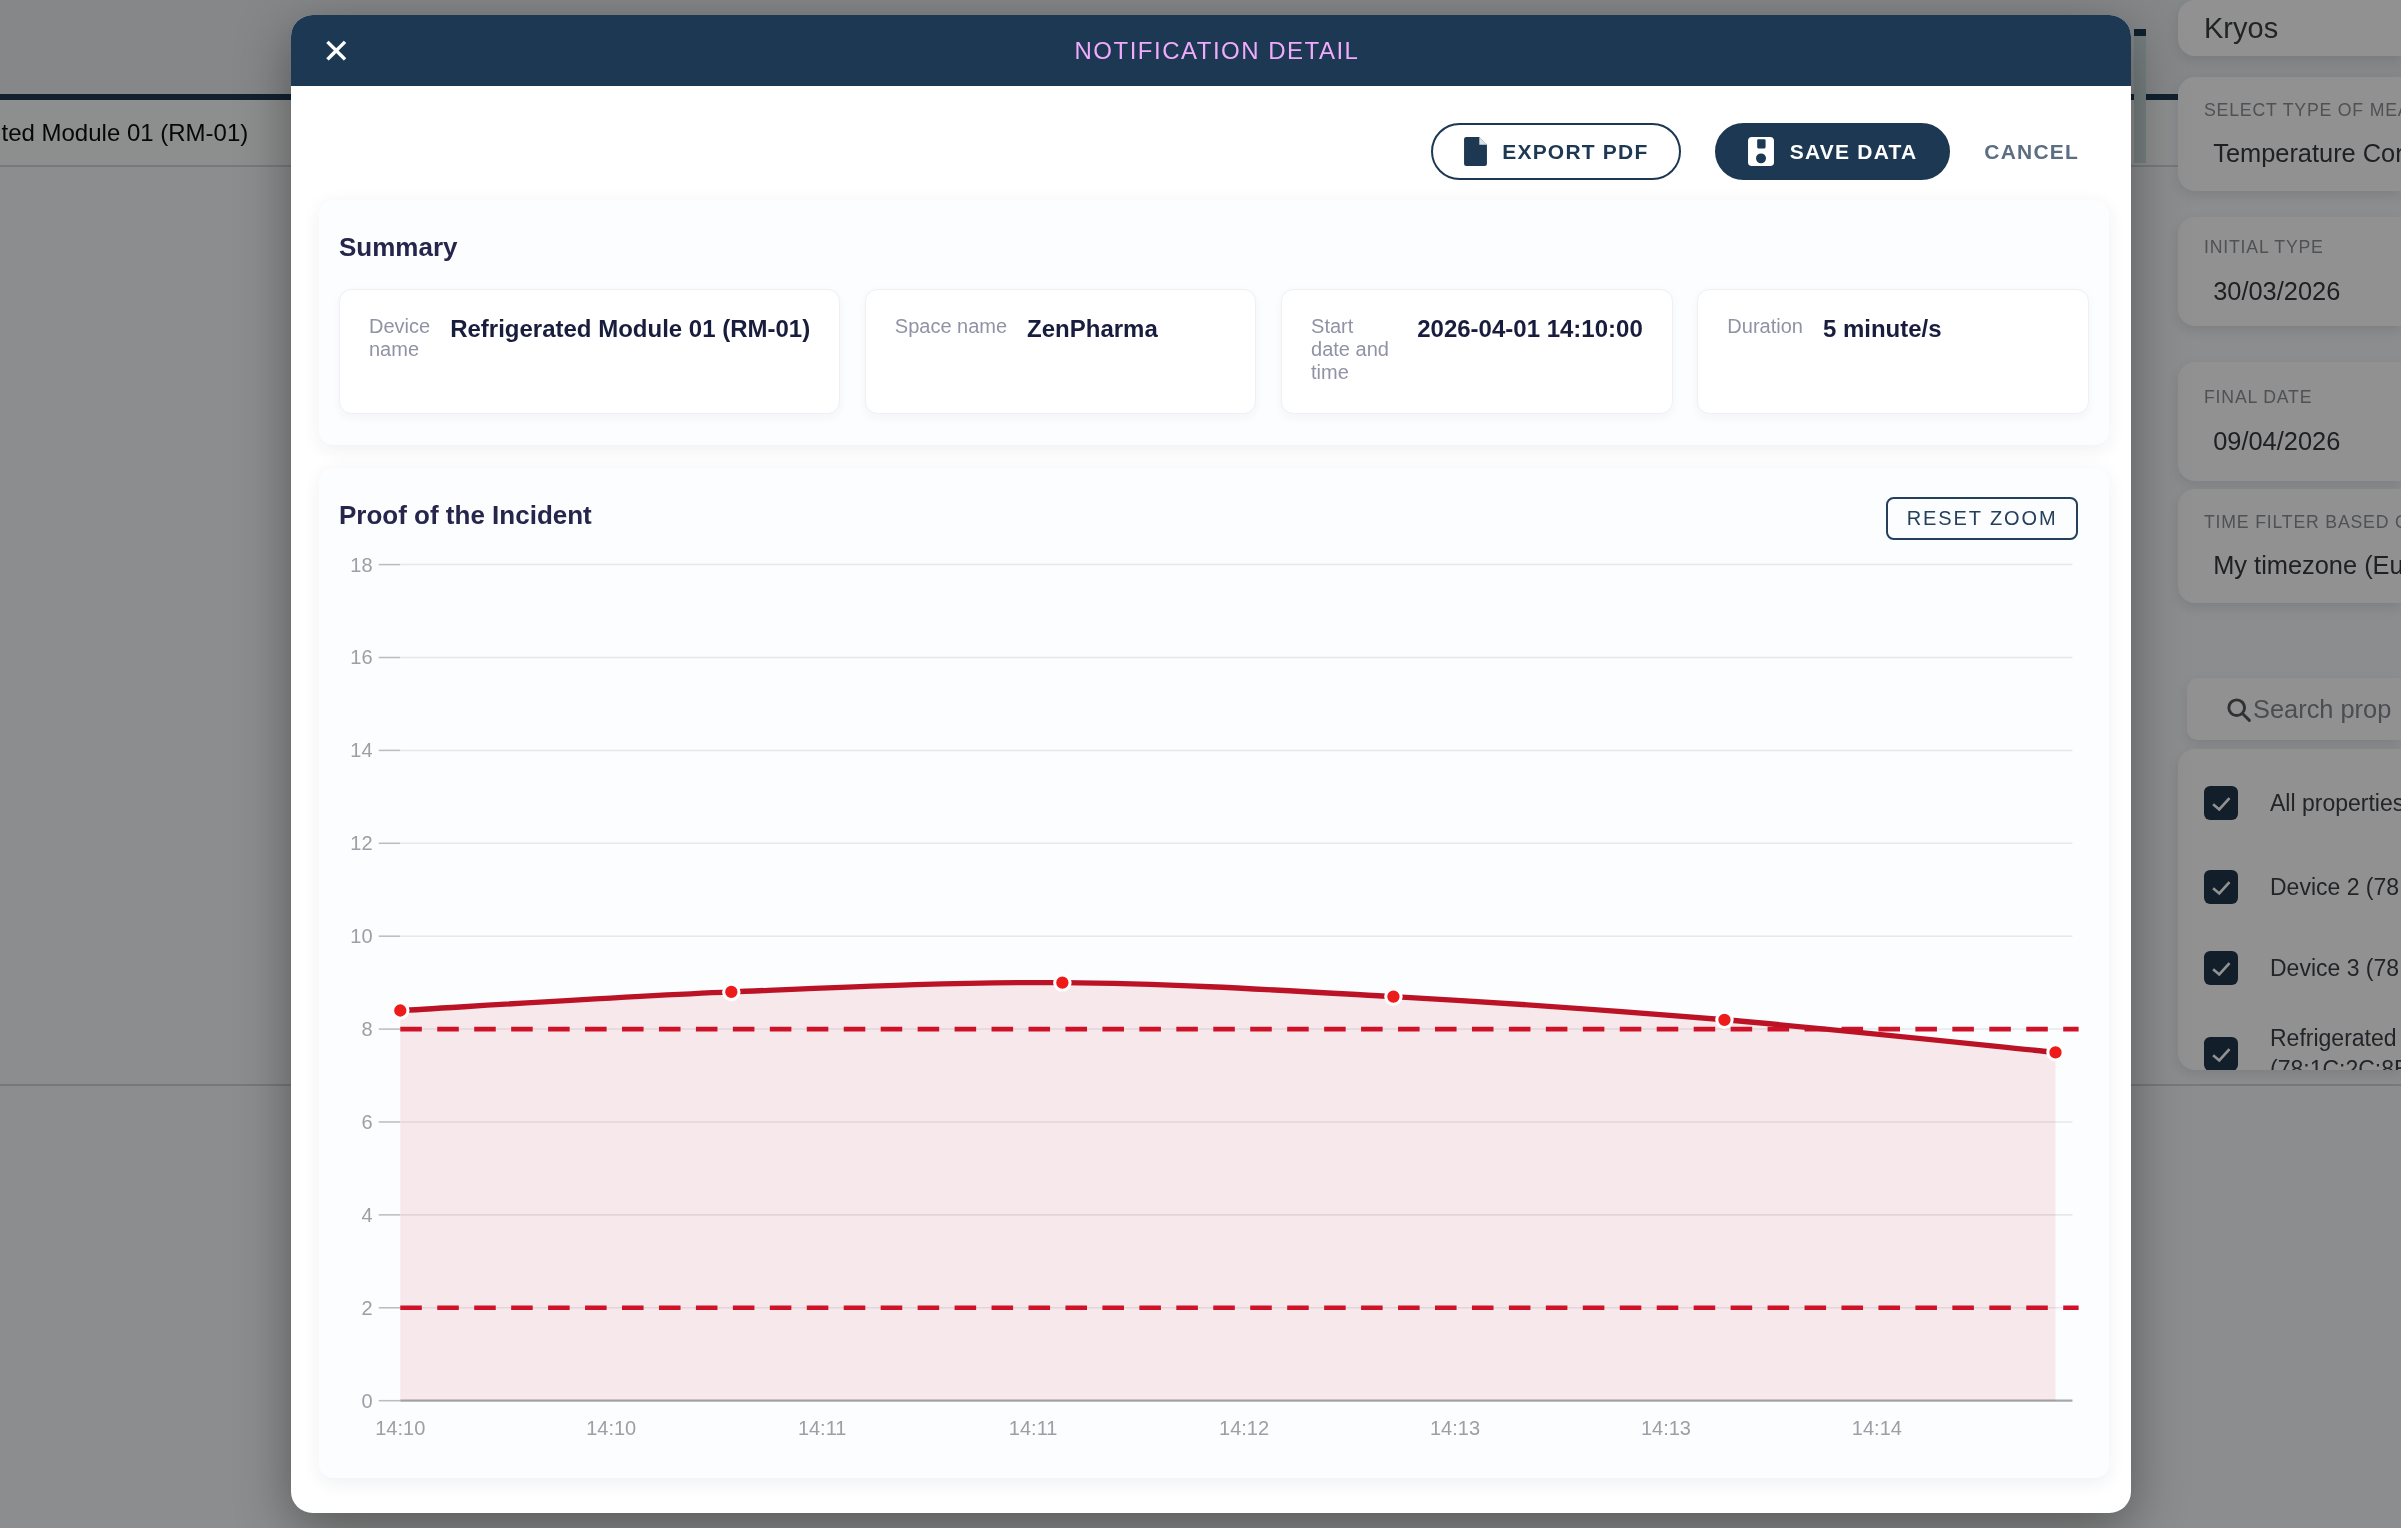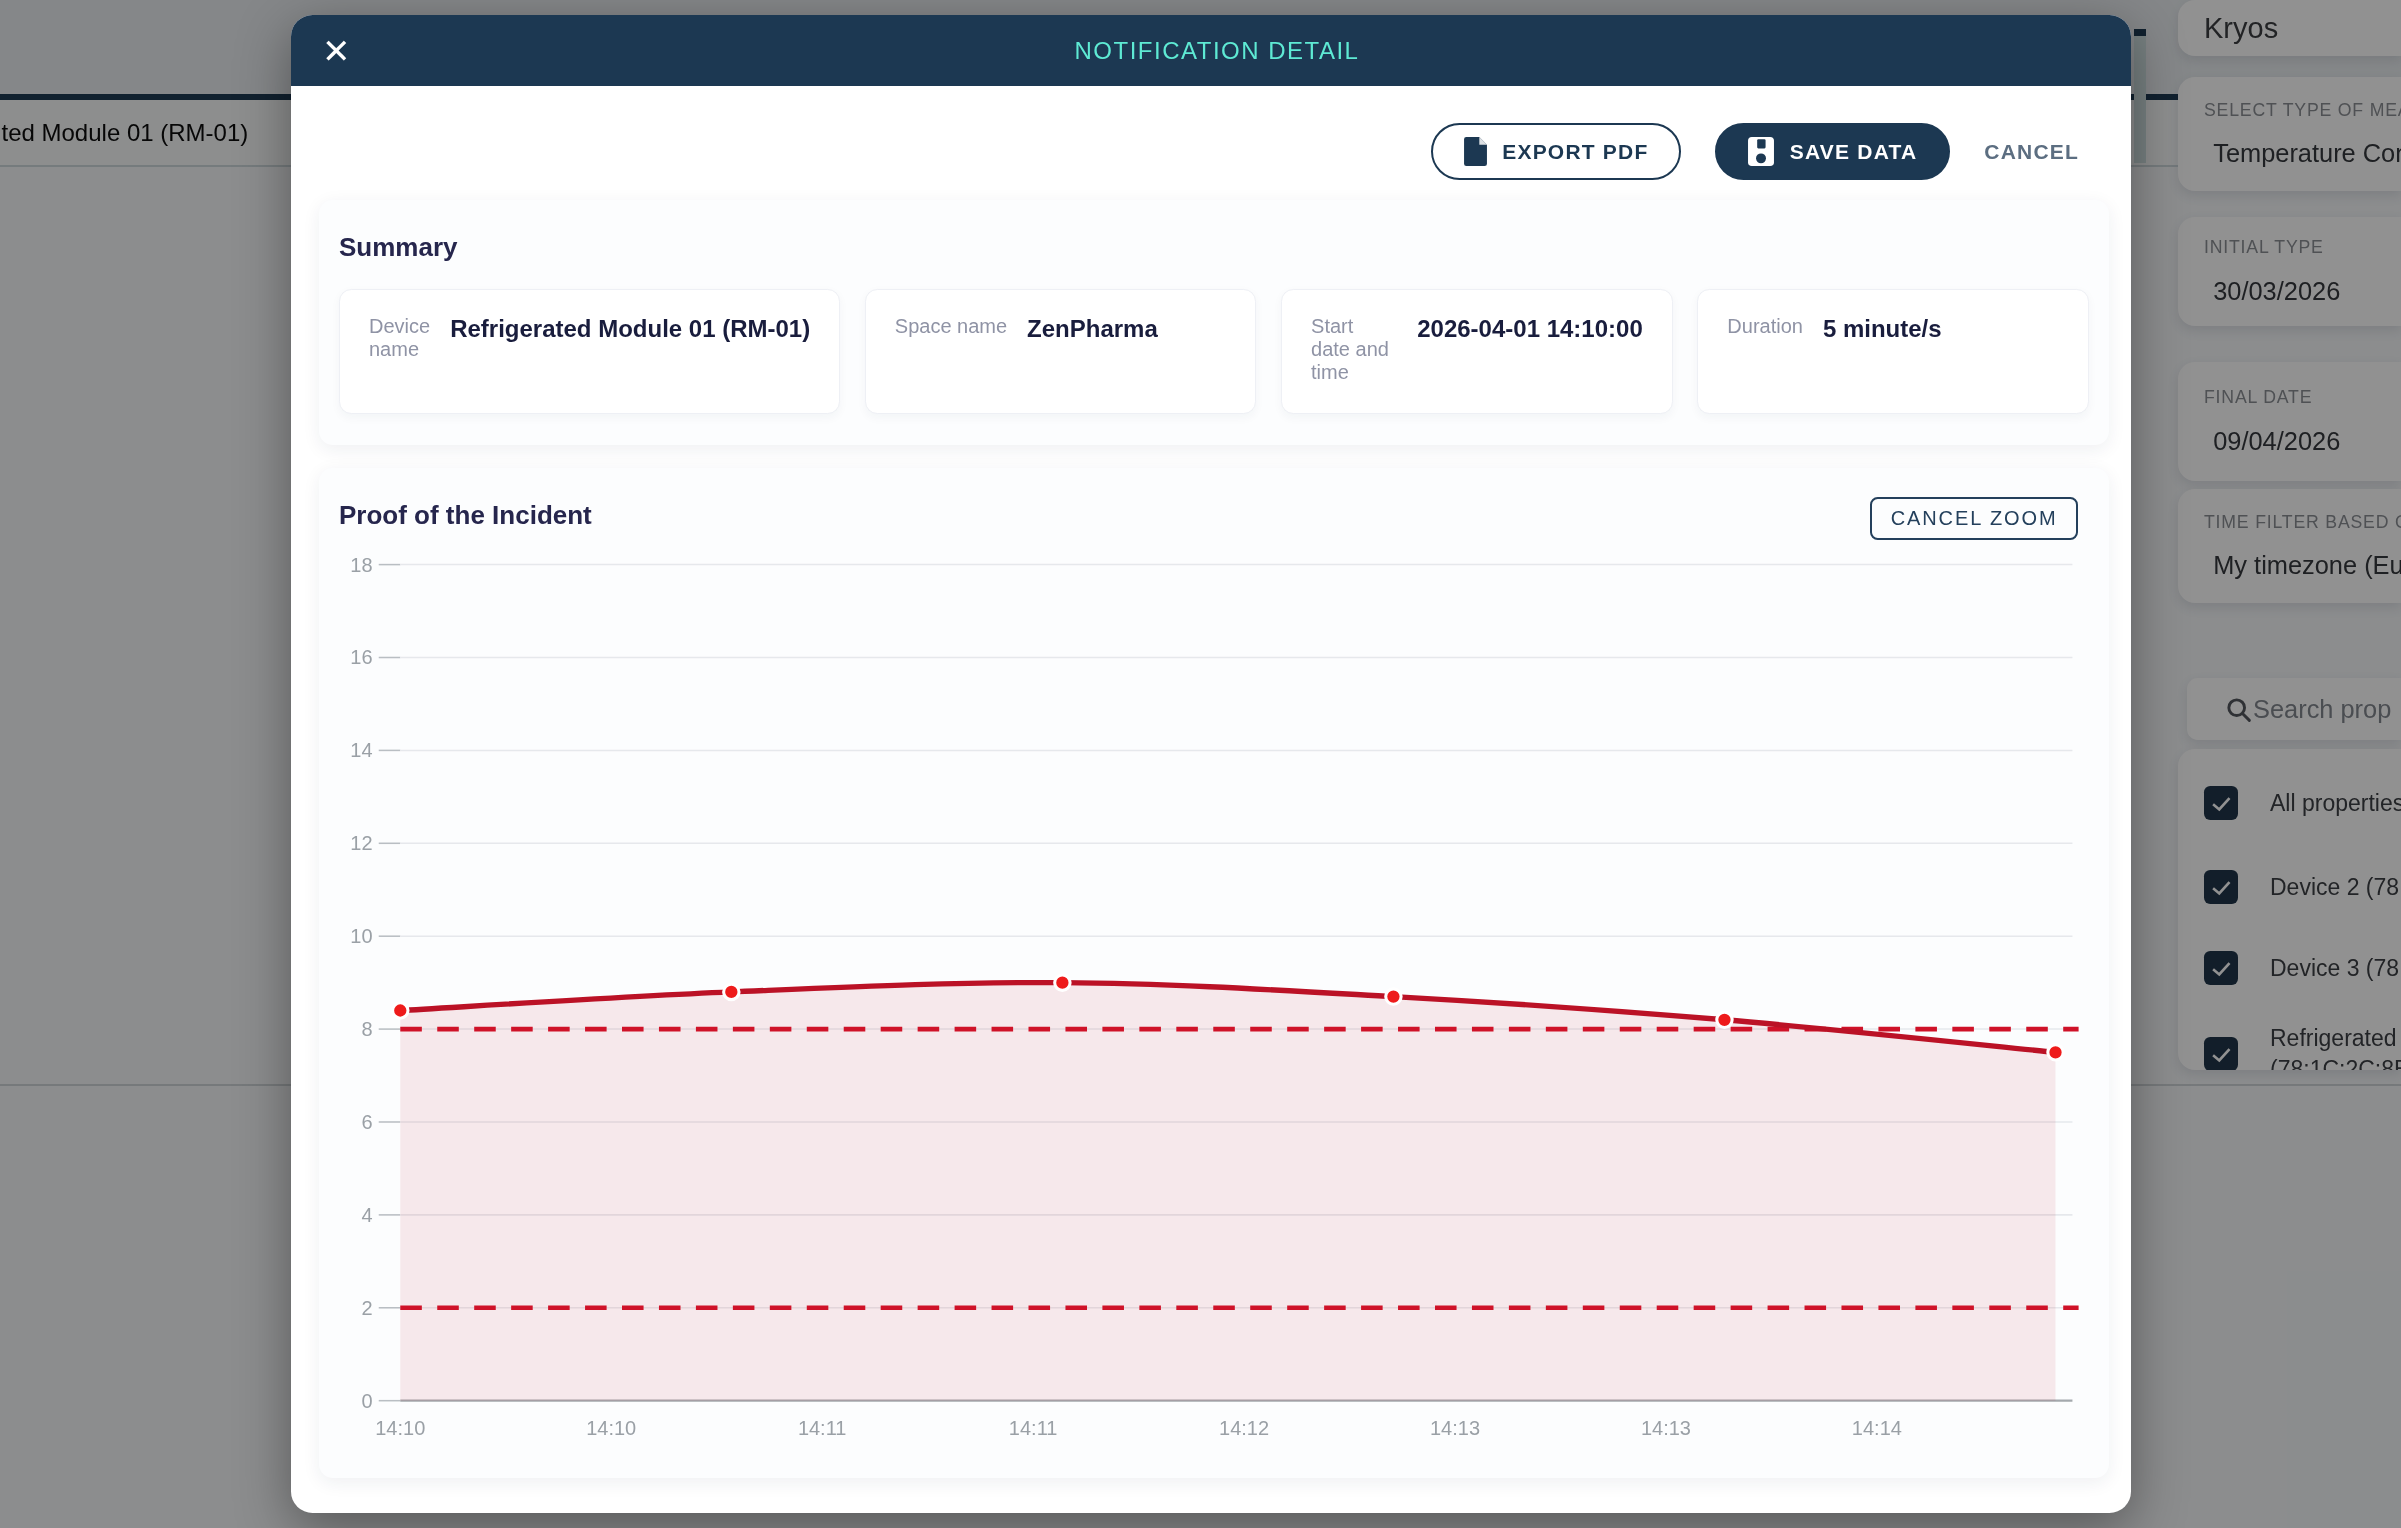--- a/index.html
+++ b/index.html
@@ -45,21 +45,21 @@
   .chk-label2 div { white-space:nowrap; }
 
   
   #overlay { position:absolute; inset:0; background:rgba(15,15,15,0.46); z-index:20; }
 
   
   #modal { position:absolute; left:291px; top:15.4px; width:1840px; height:1498px; background:#ffffff;
            border-radius:21.6px; z-index:30; box-shadow:0 15.4px 54px rgba(0,0,0,.38); }
   #modal header { position:absolute; left:0; top:0; width:100%; height:71px; background:#1c3852;
                   border-radius:21.6px 21.6px 0 0; }
-  #modal header h1 { text-align:center; line-height:71px; color:#5eead4; font-size:24px;
+  #modal header h1 { text-align:center; line-height:71px; color:#f0abfc; font-size:24px;
                      font-weight:500; letter-spacing:1.5px;padding-left:12px; }
   .close { position:absolute; left:31px; top:0; height:71px; background:none; border:none;
            color:#ffffff; font-size:34px; font-weight:300; cursor:pointer; }
 
   .actions { position:absolute; top:108px; right:52px; display:flex; align-items:center; gap:34px; }
   .btn { display:inline-flex; align-items:center; gap:15.4px; height:57px; padding:0 31px;
          border-radius:34px; font-size:21px; font-weight:600; letter-spacing:1.2px; cursor:pointer;
          font-family:"Liberation Sans", sans-serif; }
   .btn-export { background:#ffffff; border:2.3px solid #1c3852; color:#1c3852; }
   .btn-save   { background:#1c3852; border:2.3px solid #1c3852; color:#ffffff; }
@@ -213,21 +213,21 @@
       </div>
       <div class="scard">
         <div class="slabel">Duration</div>
         <div class="svalue">5 minute/s</div>
       </div>
     </div>
   </section>
 
   <section class="section chartsec">
     <h2>Proof of the Incident</h2>
-    <button class="btn-reset">CANCEL ZOOM</button>
+    <button class="btn-reset">RESET ZOOM</button>
     <svg id="chart-svg" width="1763" height="901" viewBox="0 0 2290 1170">
         <line x1="62" x2="90" y1="1110" y2="1110" stroke="#b9bec3" stroke-width="2"></line>
         <line x1="90" x2="2262" y1="1110" y2="1110" stroke="#a4a9ad" stroke-width="3"></line>
         <text x="54" y="1119" text-anchor="end" class="axis-text">0</text>
         <line x1="62" x2="90" y1="989.3333333333334" y2="989.3333333333334" stroke="#b9bec3" stroke-width="2"></line>
         <line x1="90" x2="2262" y1="989.3333333333334" y2="989.3333333333334" stroke="#e6e8ec" stroke-width="2"></line>
         <text x="54" y="998.3333333333334" text-anchor="end" class="axis-text">2</text>
         <line x1="62" x2="90" y1="868.6666666666667" y2="868.6666666666667" stroke="#b9bec3" stroke-width="2"></line>
         <line x1="90" x2="2262" y1="868.6666666666667" y2="868.6666666666667" stroke="#e6e8ec" stroke-width="2"></line>
         <text x="54" y="877.6666666666667" text-anchor="end" class="axis-text">4</text>

